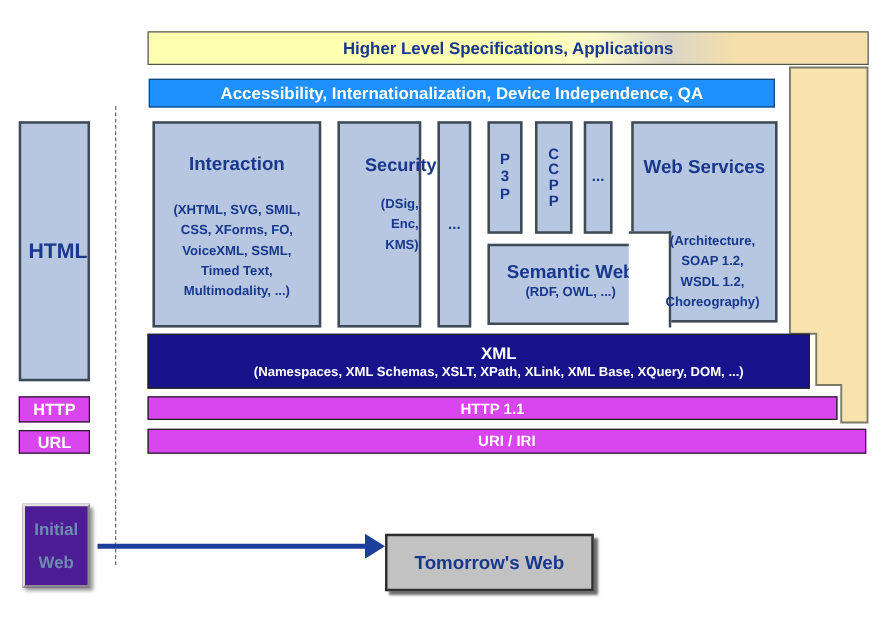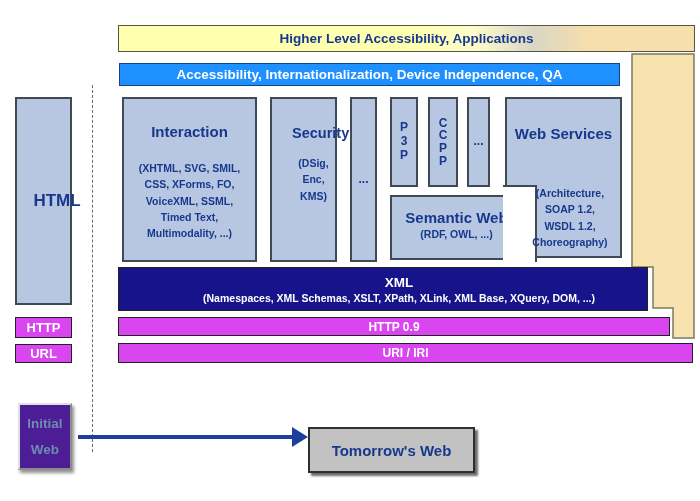--- a/index.html
+++ b/index.html
@@ -52,28 +52,28 @@
 
 <div class="canvas">
 
   <svg class="abs" style="left:630px;top:52px;" width="68" height="290">
     <path d="M2,2 L64,2 L64,286 L43,286 L43,256 L23,256 L23,215 L2,215 Z" fill="#F8E2AE" stroke="#7A7A66" stroke-width="1.5"></path>
   </svg>
 
   <div class="abs dashline" style="left:92px;top:85px;height:367px;"></div>
 
   <div class="abs topbar" style="left:118px;top:25px;width:577px;height:27px;">
-    <span>Higher Level Accessibility, Applications</span>
+    <span>Higher Level Specifications, Applications</span>
   </div>
 
   <div class="abs bluebar" style="left:119px;top:63px;width:501px;height:23px;">
     <span>Accessibility, Internationalization, Device Independence, QA</span>
   </div>
 
-  <div class="abs tech" style="left:15px;top:97px;width:57px;height:208px;display:flex;align-items:center;justify-content:center;padding-left:27px;">
+  <div class="abs tech" style="left:15px;top:97px;width:57px;height:208px;display:flex;align-items:center;justify-content:flex-end;padding-left:27px;">
     <span style="font-size:17px;">HTML</span>
   </div>
 
   <div class="abs bar teal" style="left:15px;top:317px;width:57px;height:21px;font-size:13px;">
     <span>HTTP</span>
   </div>
   <div class="abs bar teal" style="left:15px;top:344px;width:57px;height:19px;font-size:13px;">
     <span>URL</span>
   </div>
 
@@ -81,21 +81,21 @@
     <div class="ttl" style="margin-top:24px;">Interaction</div>
     <div class="sub" style="margin-top:20px;">(XHTML, SVG, SMIL,
 CSS, XForms, FO,
 VoiceXML, SSML,
 Timed Text,
 Multimodality, ...)</div>
   </div>
 
   <div class="abs tech" style="left:270px;top:97px;width:67px;height:165px;padding-left:20px;">
     <div class="ttl" style="margin-top:26px;font-size:14.5px;">Security</div>
-    <div class="sub" style="margin-top:14px;">(DSig, Enc,
+    <div class="sub" style="margin-top:14px;text-align:right;">(DSig, Enc,
 KMS)</div>
   </div>
 
   <div class="abs tech vstack" style="left:350px;top:97px;width:27px;height:165px;">
     <span>...</span>
   </div>
 
   <div class="abs tech vstack" style="left:390px;top:97px;width:28px;height:90px;">
     <span>P
 3
@@ -126,21 +126,21 @@
     <div class="ttl" style="margin-top:12px;">Semantic Web</div>
     <div class="sub">(RDF, OWL, ...)</div>
   </div>
 
   <div class="abs bar navybar" style="left:118px;top:267px;width:530px;height:44px;padding-left:32px;">
     <div style="font-size:13.5px;">XML</div>
     <div style="font-size:10.5px;margin-top:2px;">(Namespaces, XML Schemas, XSLT, XPath, XLink, XML Base, XQuery, DOM, ...)</div>
   </div>
 
   <div class="abs bar teal" style="left:118px;top:317px;width:552px;height:19px;font-size:12px;">
-    <span>HTTP 0.9</span>
+    <span>HTTP 1.1</span>
   </div>
 
   <div class="abs bar teal" style="left:118px;top:343px;width:575px;height:20px;font-size:12px;">
     <span>URI / IRI</span>
   </div>
 
   <div class="abs graybox" style="left:18px;top:403px;width:54px;height:67px;">
     <span>Initial
 Web</span>
   </div>

